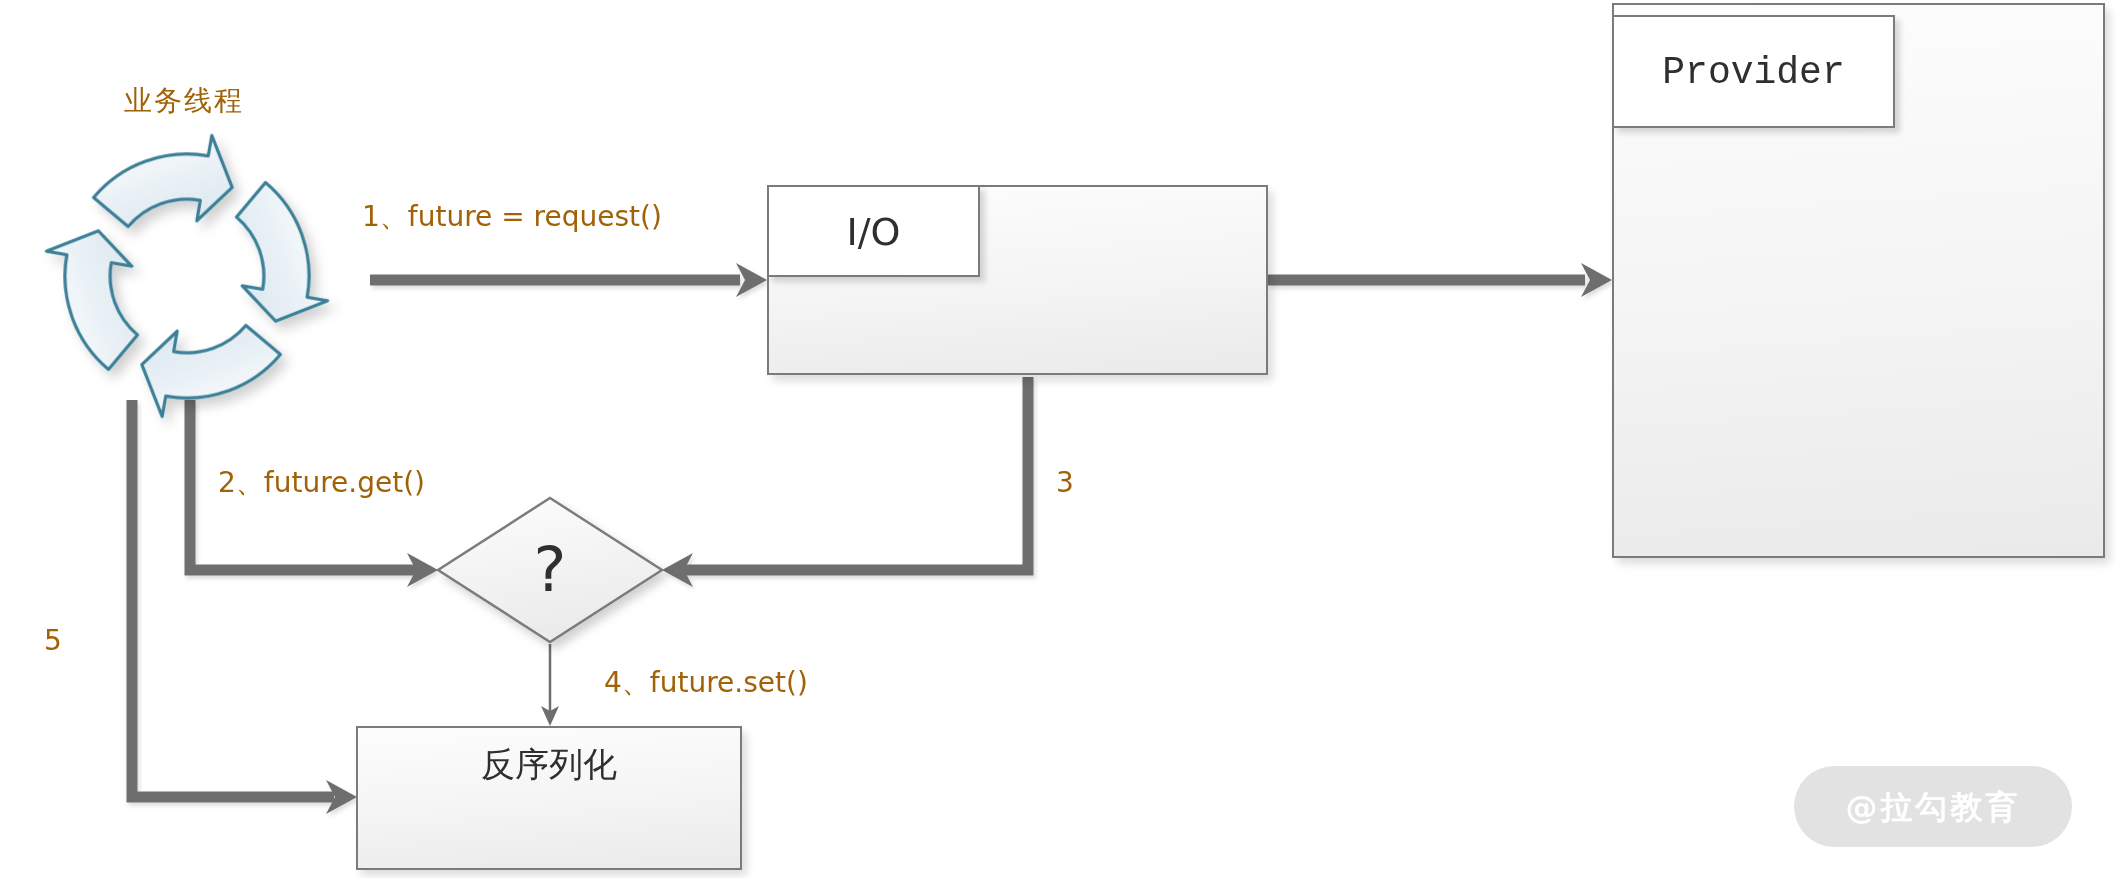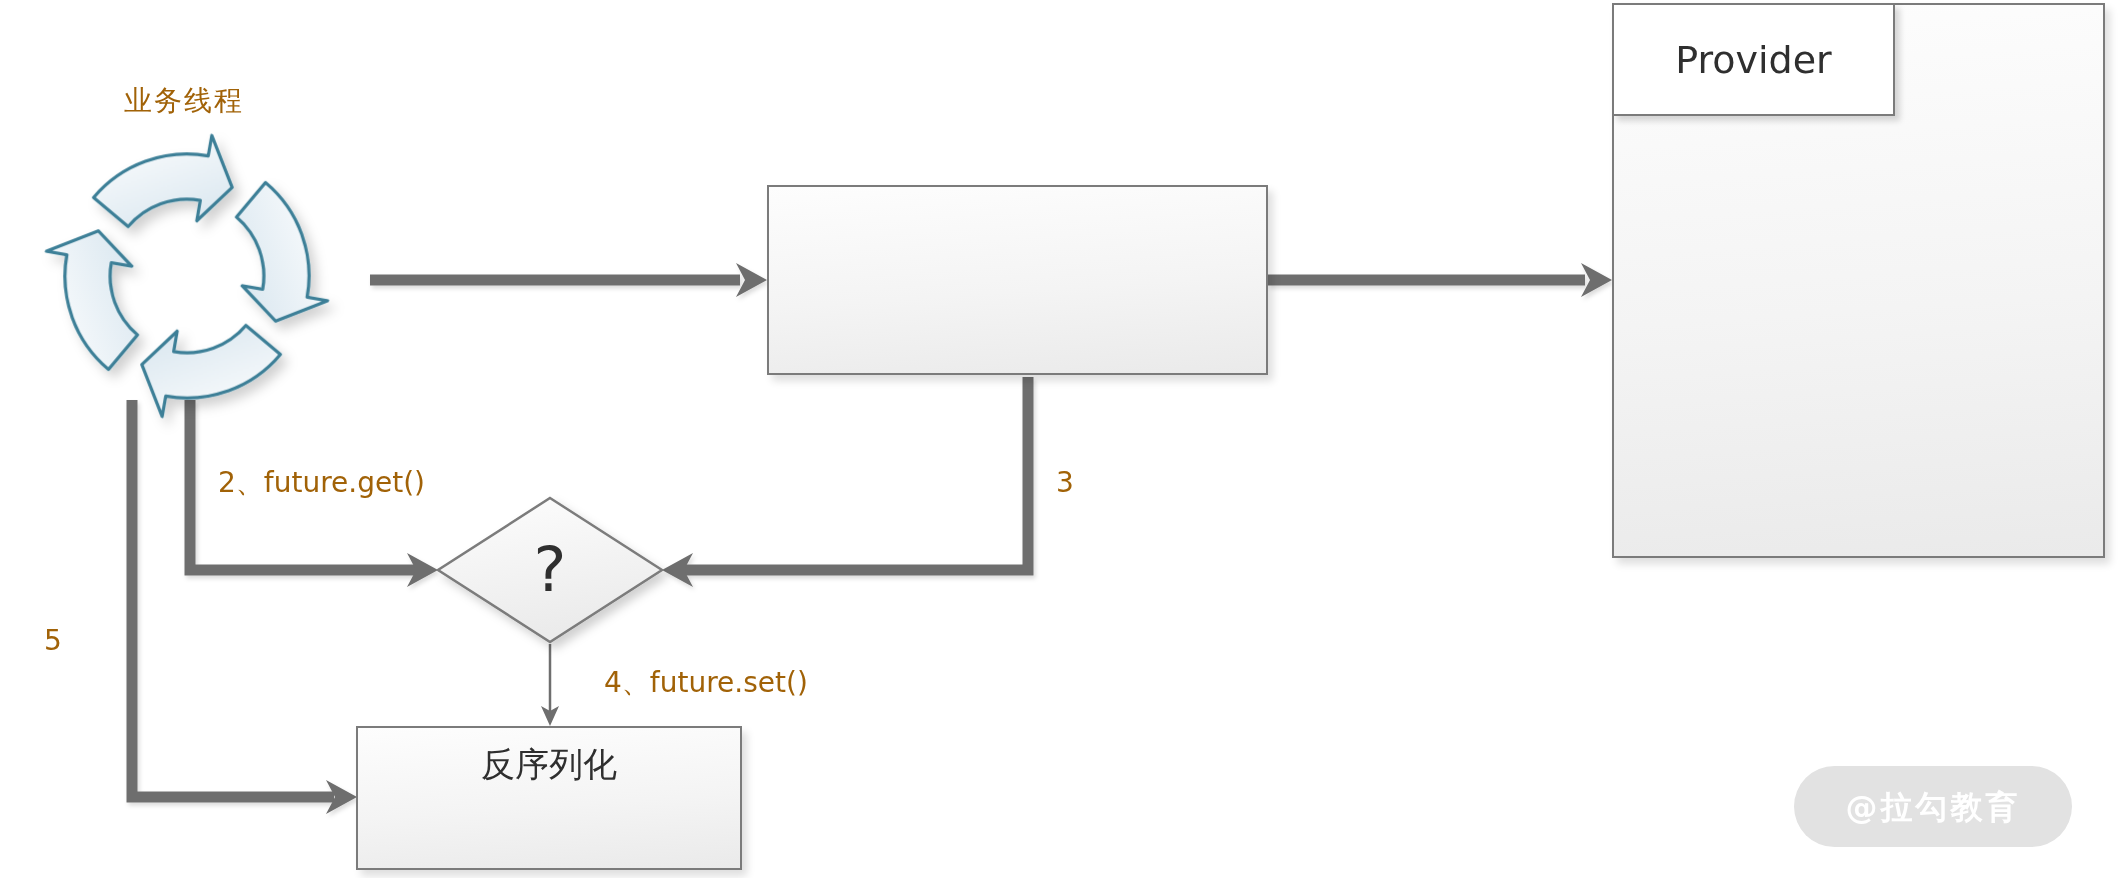--- a/index.html
+++ b/index.html
@@ -51,21 +51,21 @@
     position: absolute;
     box-sizing: border-box;
     border: 2px solid #7b7b7b;
     background: #ffffff;
     box-shadow: 5px 5px 6px rgba(0,0,0,0.15);
     text-align: center;
     color: #2f2f2f;
     font-size: 38px;
   }
   .io-tab       { left: 767px;  top: 185px; width: 213px; height: 92px;  line-height: 90px; }
-  .provider-tab { left: 1612px; top: 3px;   width: 283px; height: 113px; line-height: 111px; }
+  .provider-tab { left: 1612px; top: 15px;   width: 283px; height: 113px; line-height: 111px; font-family: Liberation Mono, monospace; }
   .watermark {
     position: absolute;
     left: 1794px; top: 766px; width: 278px; height: 81px;
     border-radius: 41px;
     background: #e2e2e2;
     color: #ffffff;
     font-size: 32px; font-weight: 600; letter-spacing: 3px;
     text-align: center; line-height: 82px;
   }
 </style>
@@ -129,29 +129,31 @@
 
     <g transform="translate(187,276) scale(1.22)" fill="url(#cycleGrad)" stroke="#3c7f97" stroke-width="2.6" stroke-linejoin="round" filter="url(#softShadow)">
       <path d="M -76.6,-64.3 A 100,100 0 0 1 17.4,-98.5 L 20.3,-115.2 L 37,-72.6 L 8,-45.3 L 10.9,-62 A 63,63 0 0 0 -48.3,-40.5 Z"></path>
       <path transform="rotate(90)" d="M -76.6,-64.3 A 100,100 0 0 1 17.4,-98.5 L 20.3,-115.2 L 37,-72.6 L 8,-45.3 L 10.9,-62 A 63,63 0 0 0 -48.3,-40.5 Z"></path>
       <path transform="rotate(180)" d="M -76.6,-64.3 A 100,100 0 0 1 17.4,-98.5 L 20.3,-115.2 L 37,-72.6 L 8,-45.3 L 10.9,-62 A 63,63 0 0 0 -48.3,-40.5 Z"></path>
       <path transform="rotate(270)" d="M -76.6,-64.3 A 100,100 0 0 1 17.4,-98.5 L 20.3,-115.2 L 37,-72.6 L 8,-45.3 L 10.9,-62 A 63,63 0 0 0 -48.3,-40.5 Z"></path>
     </g>
   </svg>
 
   <div class="box io-outer"></div>
+  <div class="tab io-tab">I/O</div>
 
   <div class="box provider-outer"></div>
   <div class="tab provider-tab">Provider</div>
 
   <div class="box deser-box">
     <div>反序列化</div>
   </div>
 
   <div class="label thread-label">业务线程</div>
+  <div class="label step1-label">1、future = request()</div>
   <div class="label step2-label">2、future.get()</div>
   <div class="label step3-label">3</div>
   <div class="label step4-label">4、future.set()</div>
   <div class="label step5-label">5</div>
   <div class="qmark">?</div>
 
   <div class="watermark">@拉勾教育</div>
 
 </div>
 

